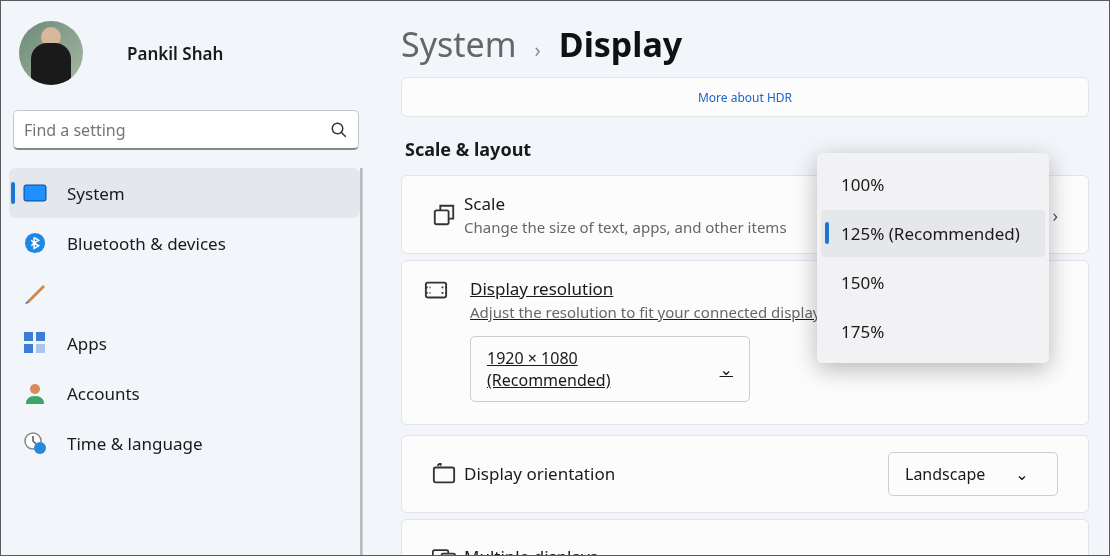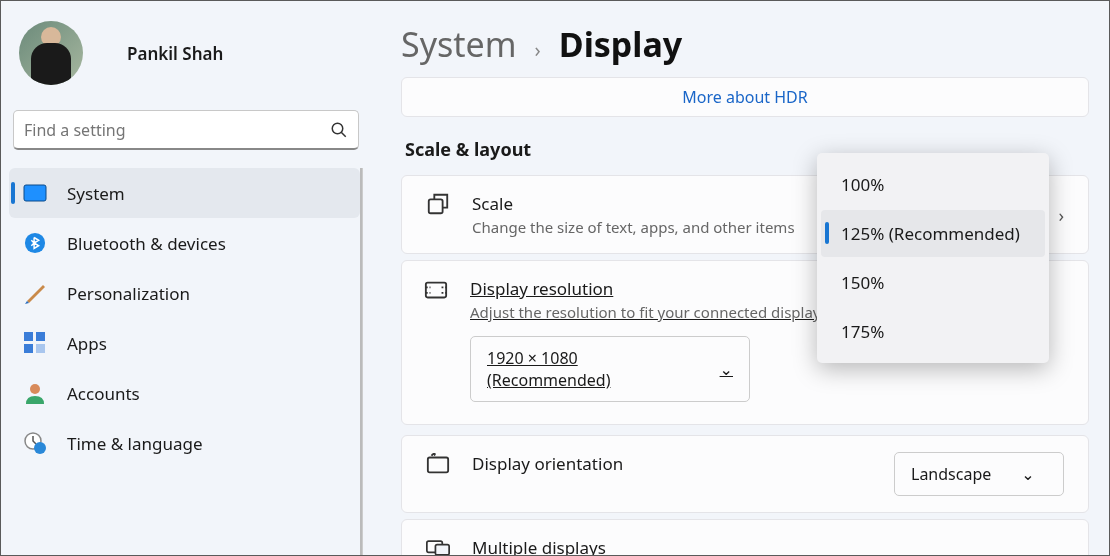--- a/index.html
+++ b/index.html
@@ -21,23 +21,23 @@
 .nav-item.active { background:#e4e8ee; }
 .nav-item.active::before { content:""; position:absolute; left:2px; top:14px; width:4px; height:22px; background:#1976d2; border-radius:2px; }
 .nav-icon { width:24px; height:24px; display:flex; align-items:center; justify-content:center; }
 .main { flex:1; padding:20px 20px 0 30px; position:relative; }
 .breadcrumb { display:flex; align-items:baseline; gap:18px; font-size:34px; margin-bottom:10px; }
 .breadcrumb .parent { color:#666; font-weight:400; }
 .breadcrumb .chev { color:#888; font-size:20px; }
 .breadcrumb .current { font-weight:700; color:#111; }
 .card { background:#fcfcfd; border:1px solid #e4e4e8; border-radius:6px; margin-bottom:10px; }
 .hdr-card { height:40px; overflow:hidden; display:flex; align-items:center; justify-content:center; }
-.hdr-link { color:#1a66c8; font-size:16px; }
+.hdr-link { color:#1a66c8; font-size:12px; }
 .section-title { font-weight:700; font-size:18px; margin:20px 0 14px 4px; }
-.setting-row { display:flex; gap:22px; padding:16px 24px; border:1px solid #e4e4e8; border-radius:6px; background:#fcfcfd; min-height:76px; margin-bottom:6px; position:relative; }
+.setting-row { display:flex; align-items:center; gap:8px; padding:16px 30px; border:1px solid #e4e4e8; border-radius:6px; background:#fcfcfd; min-height:76px; margin-bottom:6px; position:relative; }
 .setting-col { flex:1; }
 .setting-title { font-size:17px; color:#1a1a1a; margin-bottom:2px; }
 .setting-sub { font-size:15px; color:#666; }
 .trailing { display:flex; align-items:center; gap:20px; }
 .chev-right { color:#555; font-size:18px; }
 .select { display:flex; align-items:center; gap:30px; background:#fcfcfd; border:1px solid #ccc; border-radius:5px; padding:10px 16px; font-size:16px; }
 .section-group { padding:16px 22px 22px 22px; }
 .row-inner { display:flex; align-items:flex-start; gap:22px;text-decoration:underline; }
 .dropdown { position:absolute; top:152px; right:60px; width:232px; background:#f2f2f4; border-radius:5px; box-shadow:0 6px 24px rgba(0,0,0,0.28); padding:6px 0; z-index:10; }
 .dd-item { padding:12px 20px; font-size:17px; position:relative; border-radius:4px; margin:2px 4px; }
@@ -83,21 +83,20 @@
         </span>
         <span>Bluetooth &amp; devices</span>
       </div>
       <div class="nav-item">
         <span class="nav-icon">
           <svg width="24" height="24" viewBox="0 0 24 24">
               <path d="M4 20 L8 16 L20 4 L22 6 L10 18 L6 22 Z" fill="#c98a4a"></path>
               <path d="M4 20 L6 22 L2 23 Z" fill="#2a6ec0"></path>
             </svg>
         </span>
-        <span>Personalization</span>
       </div>
       <div class="nav-item">
         <span class="nav-icon">
           <svg width="22" height="22" viewBox="0 0 22 22">
               <rect x="0" y="0" width="9" height="9" fill="#3b7dd8"></rect>
               <rect x="12" y="0" width="9" height="9" fill="#3b7dd8"></rect>
               <rect x="0" y="12" width="9" height="9" fill="#3b7dd8"></rect>
               <rect x="12" y="12" width="9" height="9" fill="#a9c6ee"></rect>
             </svg>
         </span>

